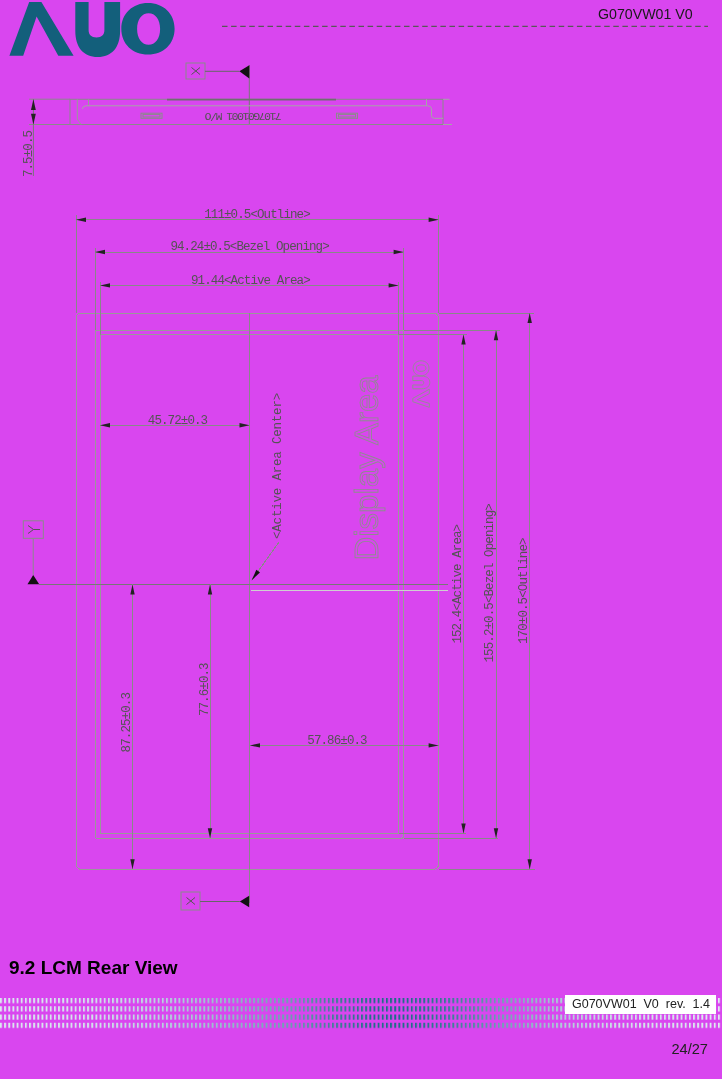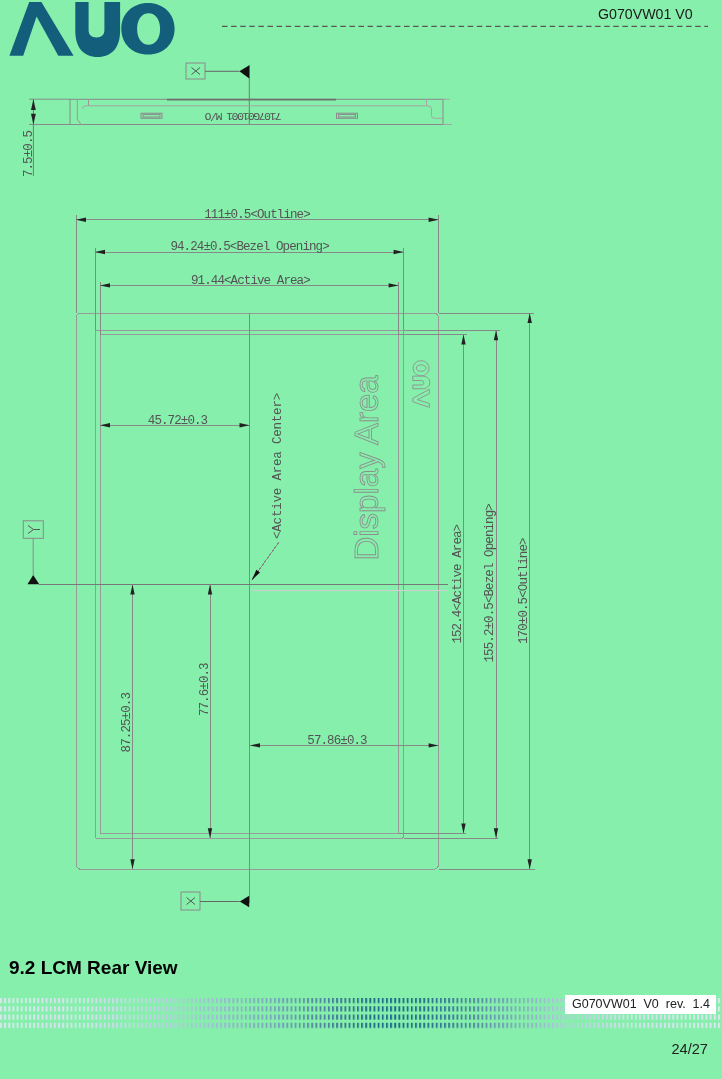--- a/index.html
+++ b/index.html
@@ -1,16 +1,16 @@
 <!DOCTYPE html>
 <html><head>
 <meta charset="utf-8">
 <style>
   html,body{margin:0;padding:0;background:#fff;}
-  #page{position:relative;width:722px;height:1079px;background:#86efac;overflow:hidden;
+  #page{position:relative;width:722px;height:1079px;background:#d946ef;overflow:hidden;
         font-family:"Liberation Sans",sans-serif;}
   svg{position:absolute;left:0;top:0;}
   .cad{font-family:"Liberation Mono",monospace;fill:#545454;}
 </style>
 </head>
 <body>
 <div id="page">
 <svg width="722" height="1079" viewBox="0 0 722 1079">
   <defs>
     <linearGradient id="bandg" x1="0" y1="0" x2="722" y2="0" gradientUnits="userSpaceOnUse">

